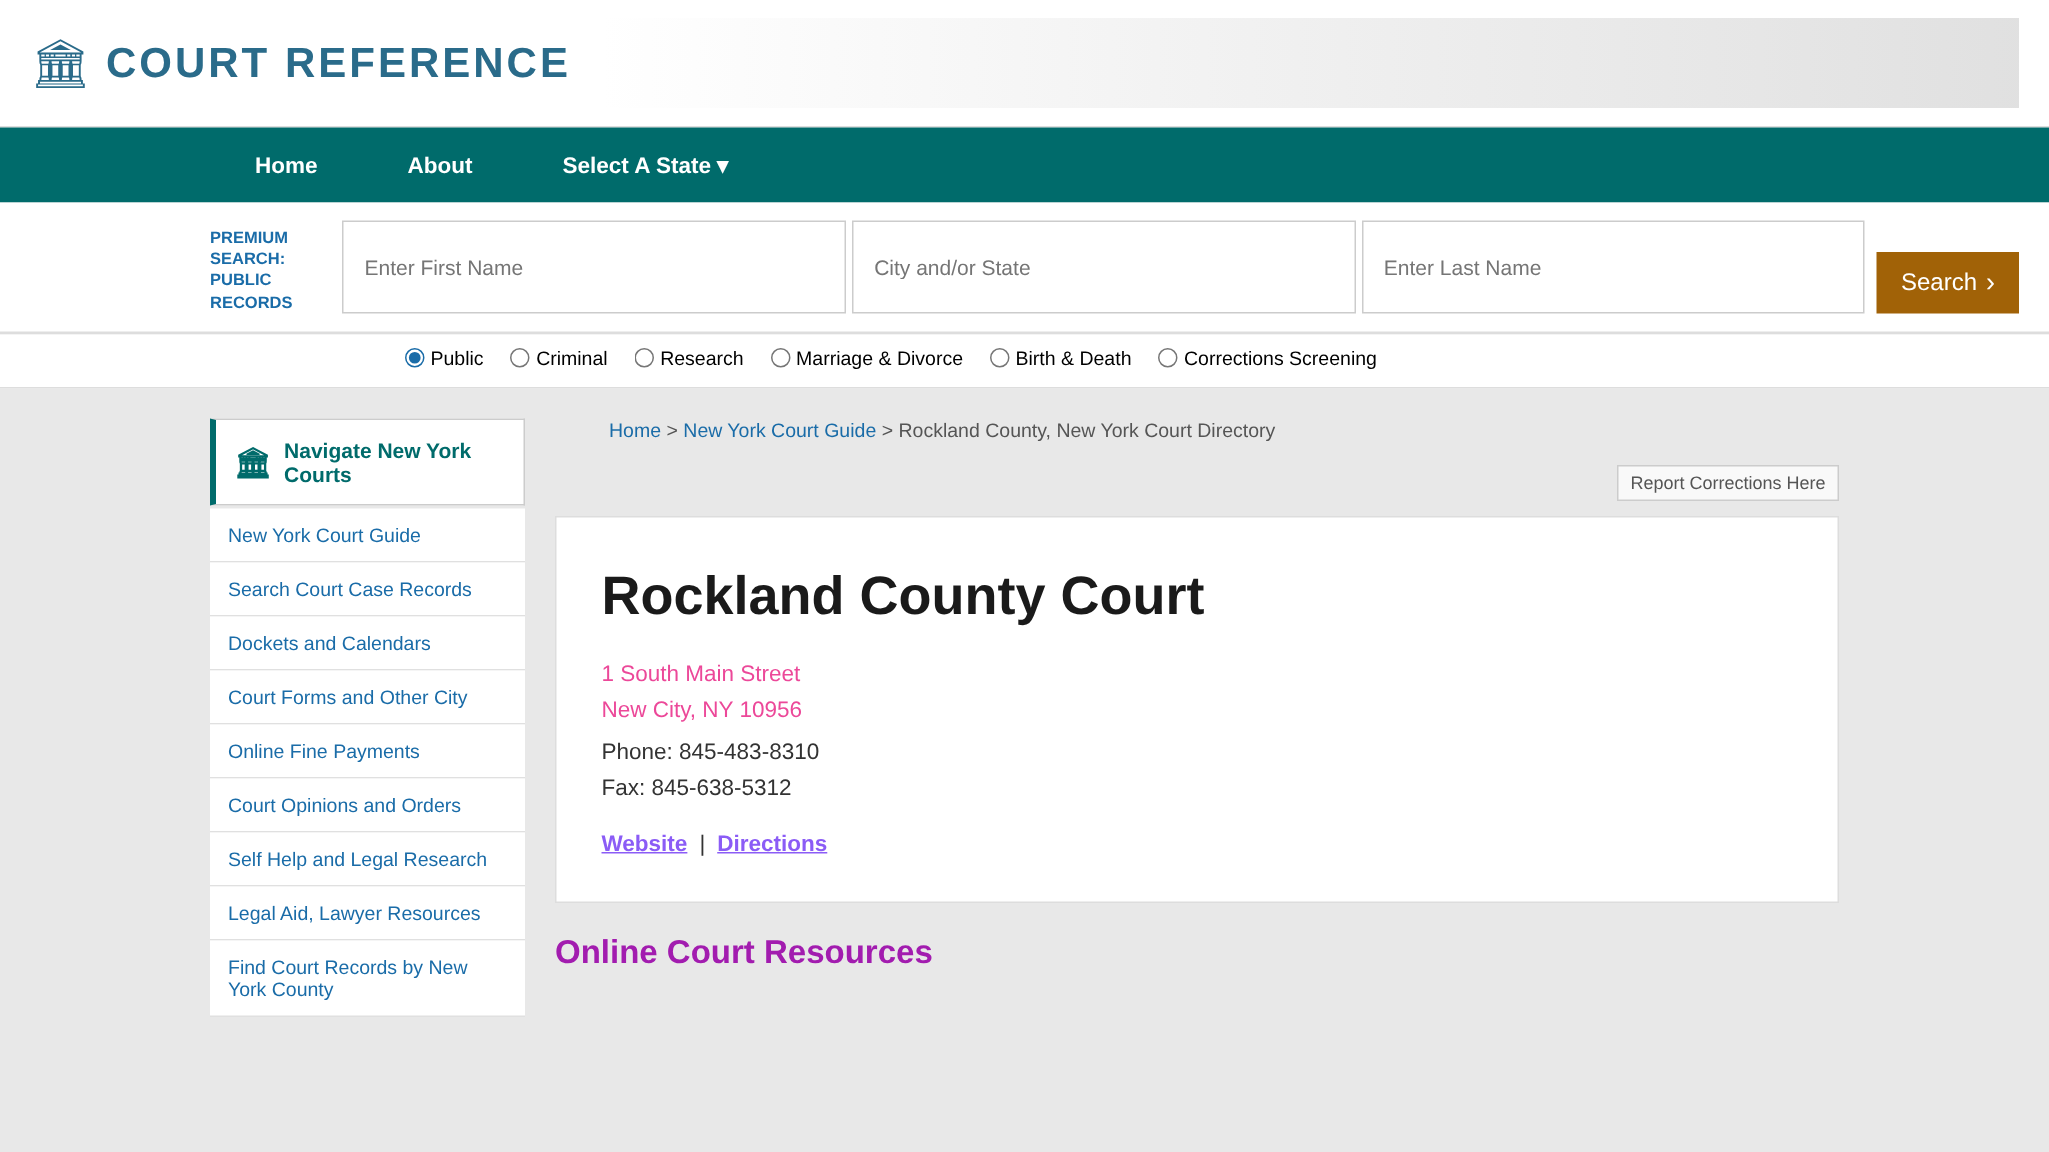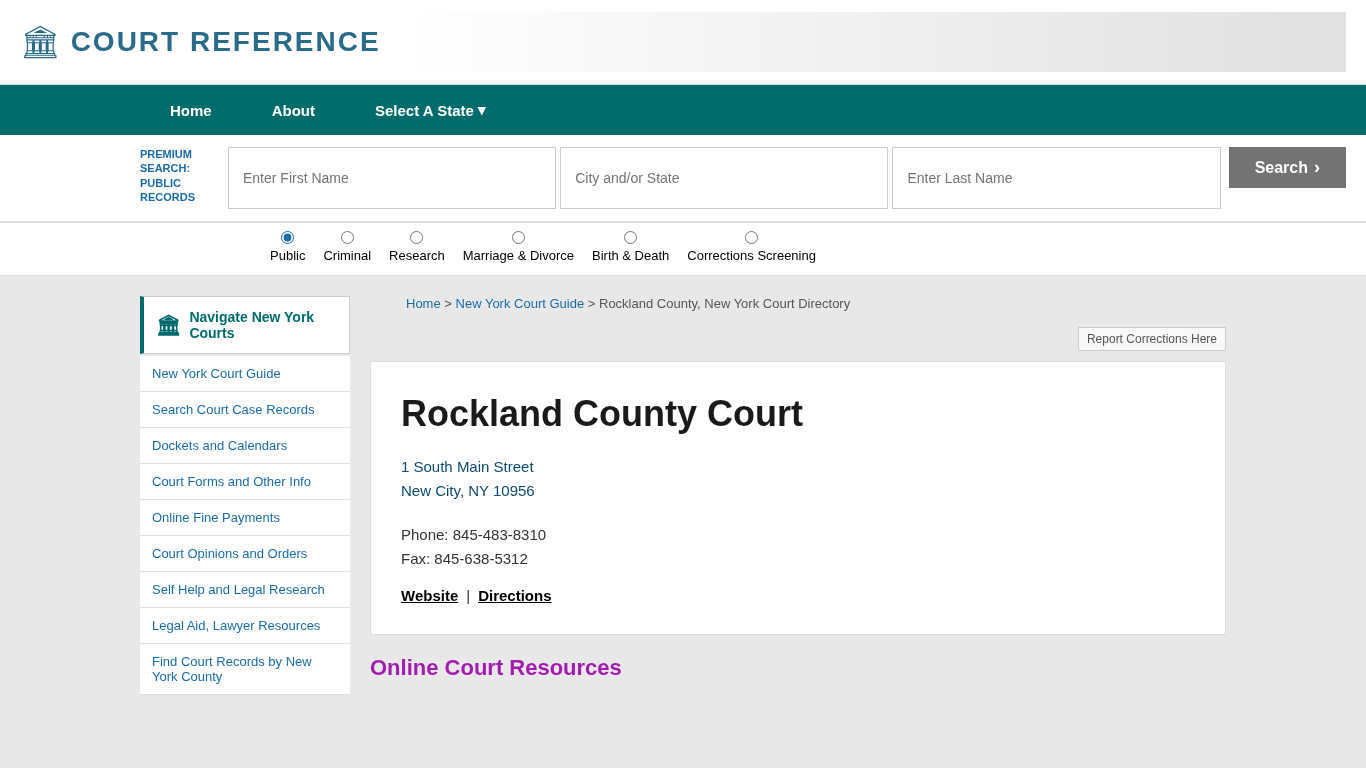--- a/index.html
+++ b/index.html
@@ -54,21 +54,21 @@
       display: flex;
       align-items: center;
       gap: 4px;
     }
 
     
     .search-bar {
       background: #fff;
       padding: 12px 20px;
       display: flex;
-      align-items: flex-start;
+      align-items: flex-end;
       gap: 8px;
       border-bottom: 2px solid #ddd;
       padding-left: 140px;
     }
     .premium-label {
       color: #1a6ca8;
       font-size: 11px;
       font-weight: bold;
       line-height: 1.3;
       width: 80px;
@@ -80,26 +80,26 @@
       flex: 1;
     }
     .search-input {
       border: 1px solid #ccc;
       padding: 22px 14px;
       font-size: 14px;
       color: #999;
       flex: 1;
     }
     .search-btn {
-      background: #737373;
+      background: #a16207;
       color: #fff;
       border: none;
-      padding: 10px 26px;
+      padding: 10px 16px;
       font-size: 16px;
-      font-weight: bold;
+      font-weight: normal;
       cursor: pointer;
       display: flex;
       align-items: center;
       gap: 6px;
     }
 
     
     .radio-row {
       background: #fff;
       padding: 8px 20px 12px;
@@ -108,21 +108,20 @@
       align-items: center;
       padding-left: 270px;
       border-bottom: 1px solid #ddd;
     }
     .radio-item {
       display: flex;
       align-items: center;
       gap: 4px;
       font-size: 13px;
       cursor: pointer;
-      flex-direction: column;
     }
     .radio-item input { accent-color: #1a6ca8; cursor: pointer; }
 
     
     .content-wrapper {
       max-width: 1366px;
       display: flex;
       padding: 20px 140px;
       gap: 20px;
     }
@@ -190,38 +189,38 @@
     }
     .court-name {
       font-size: 36px;
       font-weight: bold;
       color: #1a1a1a;
       margin-bottom: 20px;
       line-height: 1.2;
     }
     .court-address {
       font-size: 15px;
-      color: #0c4a6e;
-      margin-bottom: 20px;
+      color: #ec4899;
+      margin-bottom: 4px;
       line-height: 1.6;
     }
     .court-phone {
       font-size: 15px;
       color: #333;
       margin-bottom: 16px;
       line-height: 1.6;
     }
     .court-links {
       display: flex;
       align-items: center;
       gap: 8px;
       font-size: 15px;
     }
     .court-links a {
-      color: #000000;
+      color: #8b5cf6;
       font-weight: bold;
       text-decoration: underline;
       cursor: pointer;
     }
     .court-links .separator { color: #333; }
 
     .online-resources-title {
       font-size: 22px;
       font-weight: bold;
       color: #a21caf;
@@ -289,21 +288,21 @@
 <div class="content-wrapper">
 
   <aside class="sidebar">
     <div class="sidebar-active">
       <span class="sidebar-icon">🏛</span>
       <span>Navigate New York Courts</span>
     </div>
     <a class="sidebar-link">New York Court Guide</a>
     <a class="sidebar-link">Search Court Case Records</a>
     <a class="sidebar-link">Dockets and Calendars</a>
-    <a class="sidebar-link">Court Forms and Other Info</a>
+    <a class="sidebar-link">Court Forms and Other City</a>
     <a class="sidebar-link">Online Fine Payments</a>
     <a class="sidebar-link">Court Opinions and Orders</a>
     <a class="sidebar-link">Self Help and Legal Research</a>
     <a class="sidebar-link">Legal Aid, Lawyer Resources</a>
     <a class="sidebar-link">Find Court Records by New York County</a>
   </aside>
 
   <main class="main-panel">
 
     <div class="breadcrumb">

